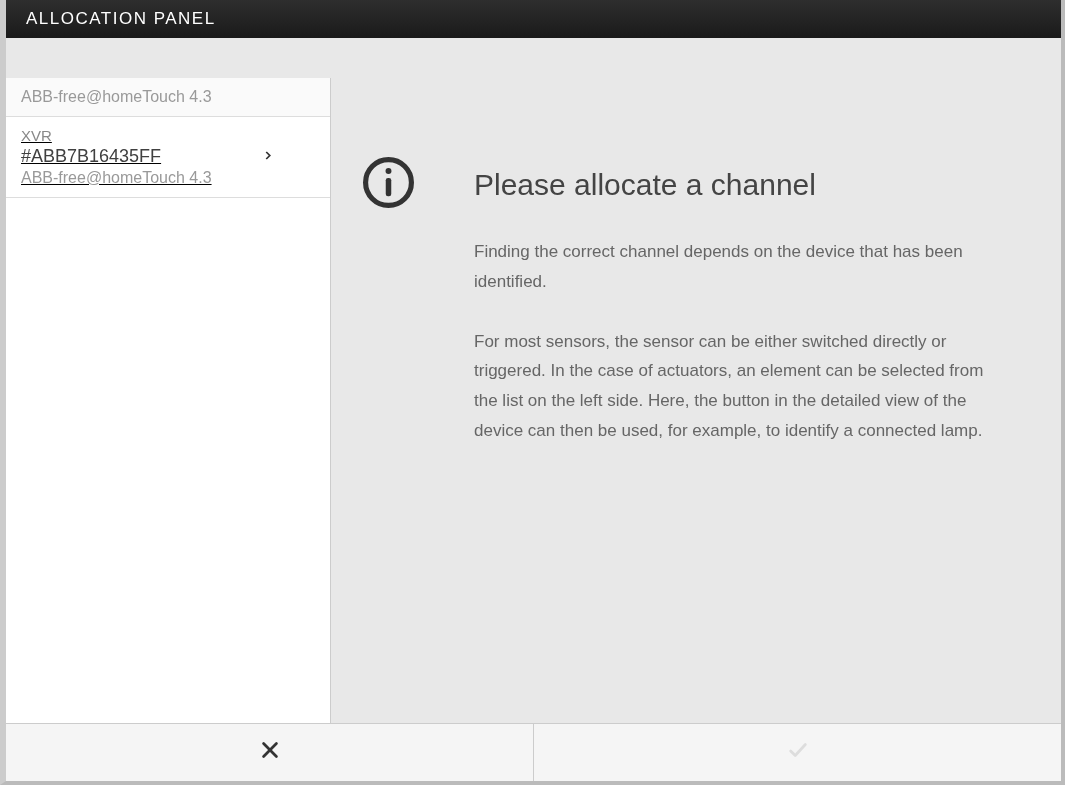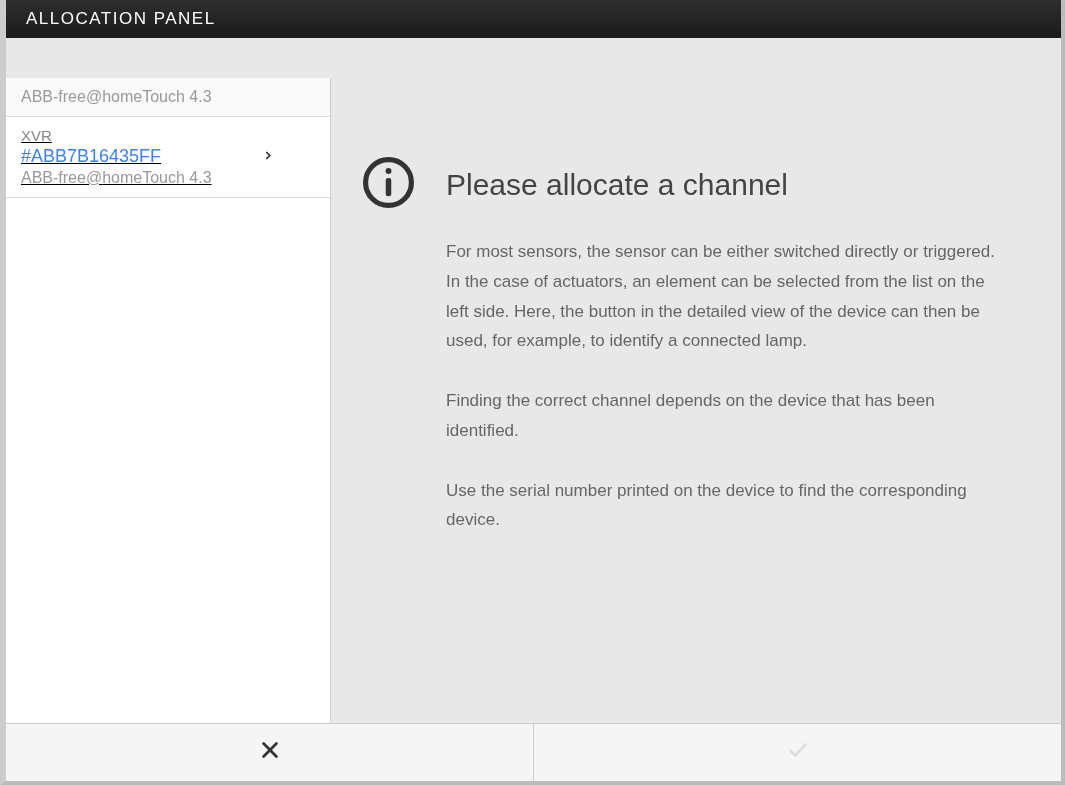--- a/index.html
+++ b/index.html
@@ -57,21 +57,21 @@
       position: relative;
       background: #ffffff;
       text-decoration: underline;
     }
     .sidebar-item-2 .line1 {
       color: #888;
       font-size: 15px;
       margin-bottom: 2px;
     }
     .sidebar-item-2 .line2 {
-      color: #3b82f6;
+      color: #404040;
       font-size: 18px;
       font-weight: 400;
       margin-bottom: 2px;
     }
     .sidebar-item-2 .line3 {
       color: #999;
       font-size: 16px;
     }
     .sidebar-item-2 .chevron {
       position: absolute;
@@ -80,20 +80,21 @@
       transform: translateY(-50%);
       color: #333;
       font-size: 18px;
       font-weight: bold;
     }
     .content {
       flex: 1;
       background: #e8e8e8;
       padding: 80px 60px 40px 30px;
       display: flex;
+      gap: 28px;
     }
     .info-icon-wrap {
       flex-shrink: 0;
       margin-right: 30px;
       margin-top: -3px;
     }
     .info-icon-wrap svg {
       width: 55px;
       height: 55px;
     }
@@ -171,23 +172,22 @@
     <div class="content">
       <div class="info-icon-wrap">
         <svg viewBox="0 0 48 48">
           <circle cx="24" cy="24" r="20" fill="none" stroke="#333" stroke-width="4.5"></circle>
           <circle cx="24" cy="14" r="2.6" fill="#333"></circle>
           <rect x="21.6" y="20" width="4.8" height="16" rx="2" fill="#333"></rect>
         </svg>
       </div>
       <div class="content-text">
         <h1 class="content-title">Please allocate a channel</h1>
+        <p class="content-para">Finding the correct channel depends on the device that has been identified.</p>
         <p class="content-para">For most sensors, the sensor can be either switched directly or triggered. In the case of actuators, an element can be selected from the list on the left side. Here, the button in the detailed view of the device can then be used, for example, to identify a connected lamp.</p>
-        <p class="content-para">Finding the correct channel depends on the device that has been identified.</p>
-        <p class="content-para">Use the serial number printed on the device to find the corresponding device.</p>
       </div>
     </div>
   </div>
 
   <div class="footer">
     <div class="footer-btn footer-btn-cancel">
       <span>
         <svg viewBox="0 0 24 24" fill="none" stroke="#333" stroke-width="3" stroke-linecap="round">
           <line x1="5" y1="5" x2="19" y2="19"></line>
           <line x1="19" y1="5" x2="5" y2="19"></line>

